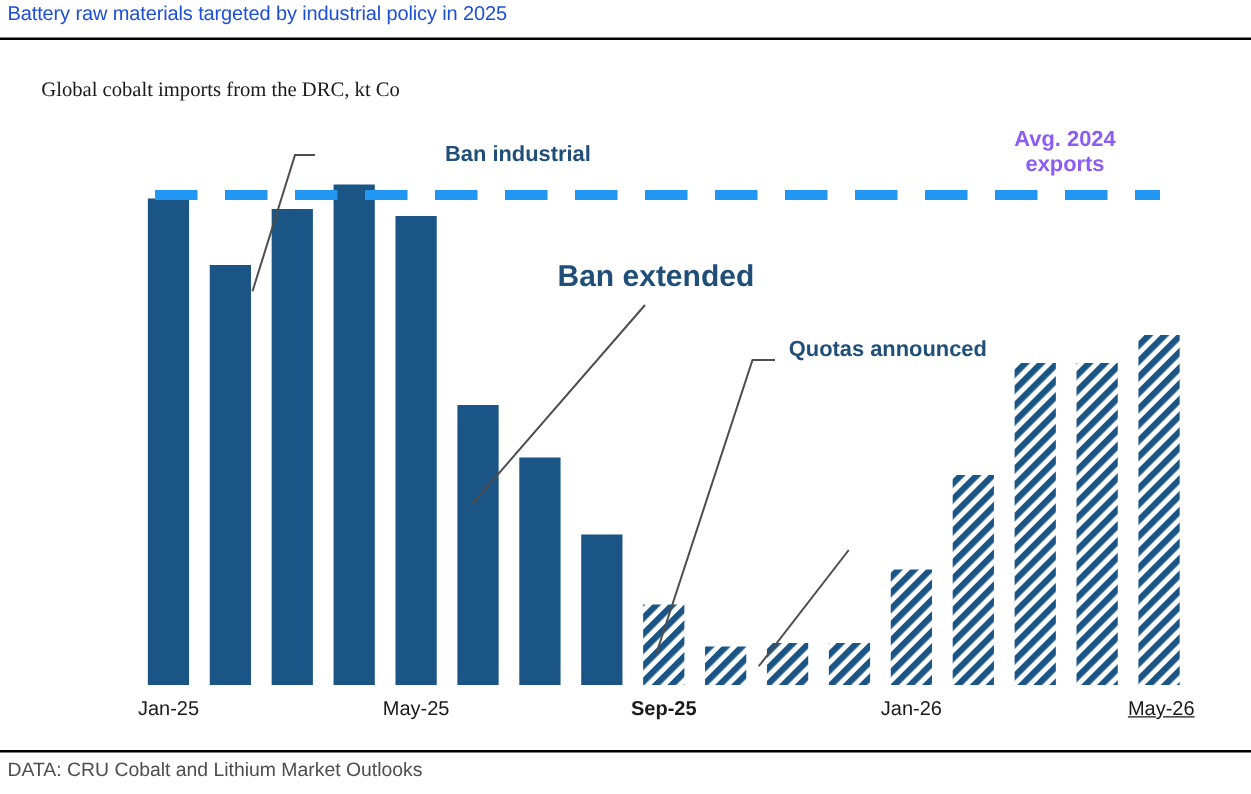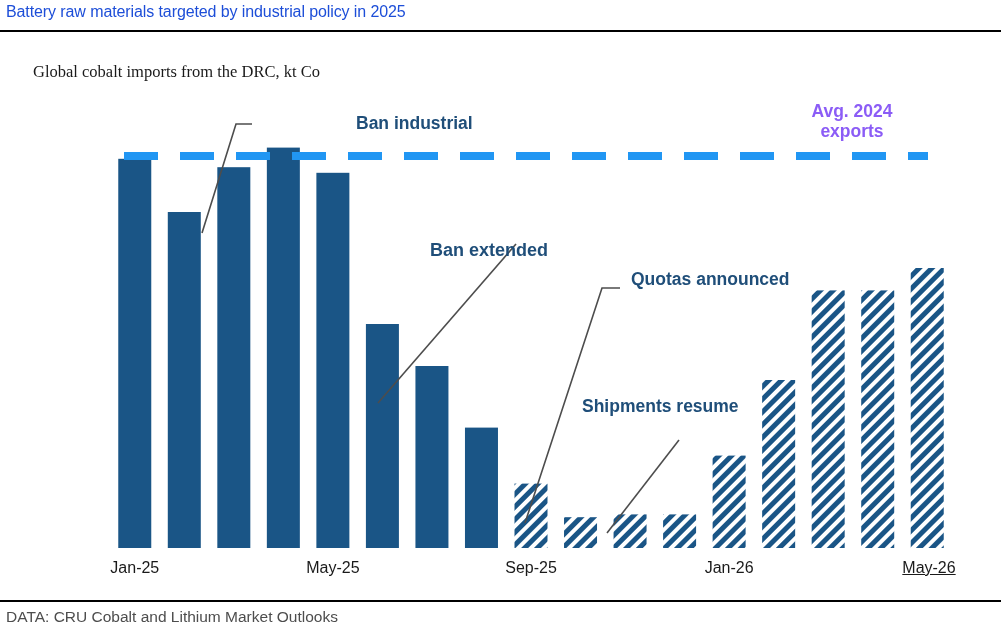--- a/index.html
+++ b/index.html
@@ -88,24 +88,23 @@
   .annot-light {
     color: #8b5cf6;
     text-align: center;
   }
   #annot-ban-announced {
     left: 356px;
     top: 113px;
     font-size: 17.5px;
   }
   #annot-ban-extended {
-    left: 430px;
+    left: 446px;
     top: 208px;
-    font-size: 18px;
-    margin-top: 32px;
+    font-size: 24px;
   }
   #annot-quotas-announced {
     left: 631px;
     top: 269px;
     font-size: 17.5px;
   }
   #annot-shipments-resume {
     left: 582px;
     top: 396px;
     font-size: 17.5px;
@@ -195,30 +194,29 @@
           <polyline points="620,288 602,288 525,523" fill="none" stroke="#4d4d4d" stroke-width="1.6"></polyline>
           <polyline points="679,440 607,533" fill="none" stroke="#4d4d4d" stroke-width="1.6"></polyline>
         </g>
       <line id="baseline" x1="110" y1="548" x2="952" y2="548" stroke="#ffffff" stroke-width="0"></line>
     </svg>
   </div>
 
   <div class="annot annot-dark" id="annot-ban-announced">Ban industrial</div>
   <div class="annot annot-dark" id="annot-ban-extended">Ban extended</div>
   <div class="annot annot-dark" id="annot-quotas-announced">Quotas announced</div>
-  <div class="annot annot-dark" id="annot-shipments-resume">Shipments resume</div>
   <div class="annot annot-light" id="annot-avg-exports">
     <div>Avg. 2024</div>
     <div>exports</div>
   </div>
 
   <div id="ticks-group">
       <div class="tick-label" style="left: 134.8px;">Jan-25</div>
       <div class="tick-label" style="left: 332.9px;">May-25</div>
-      <div class="tick-label" style="left: 531px;">Sep-25</div>
+      <div class="tick-label" style="left: 531px; font-weight: bold;">Sep-25</div>
       <div class="tick-label" style="left: 729.1px;">Jan-26</div>
       <div class="tick-label" style="left: 929px; text-decoration: underline;">May-26</div>
     </div>
 
   <div id="footer-rule"></div>
   <div id="footer-text">DATA: CRU Cobalt and Lithium Market Outlooks</div>
 
 </div>
 
 </body></html>

